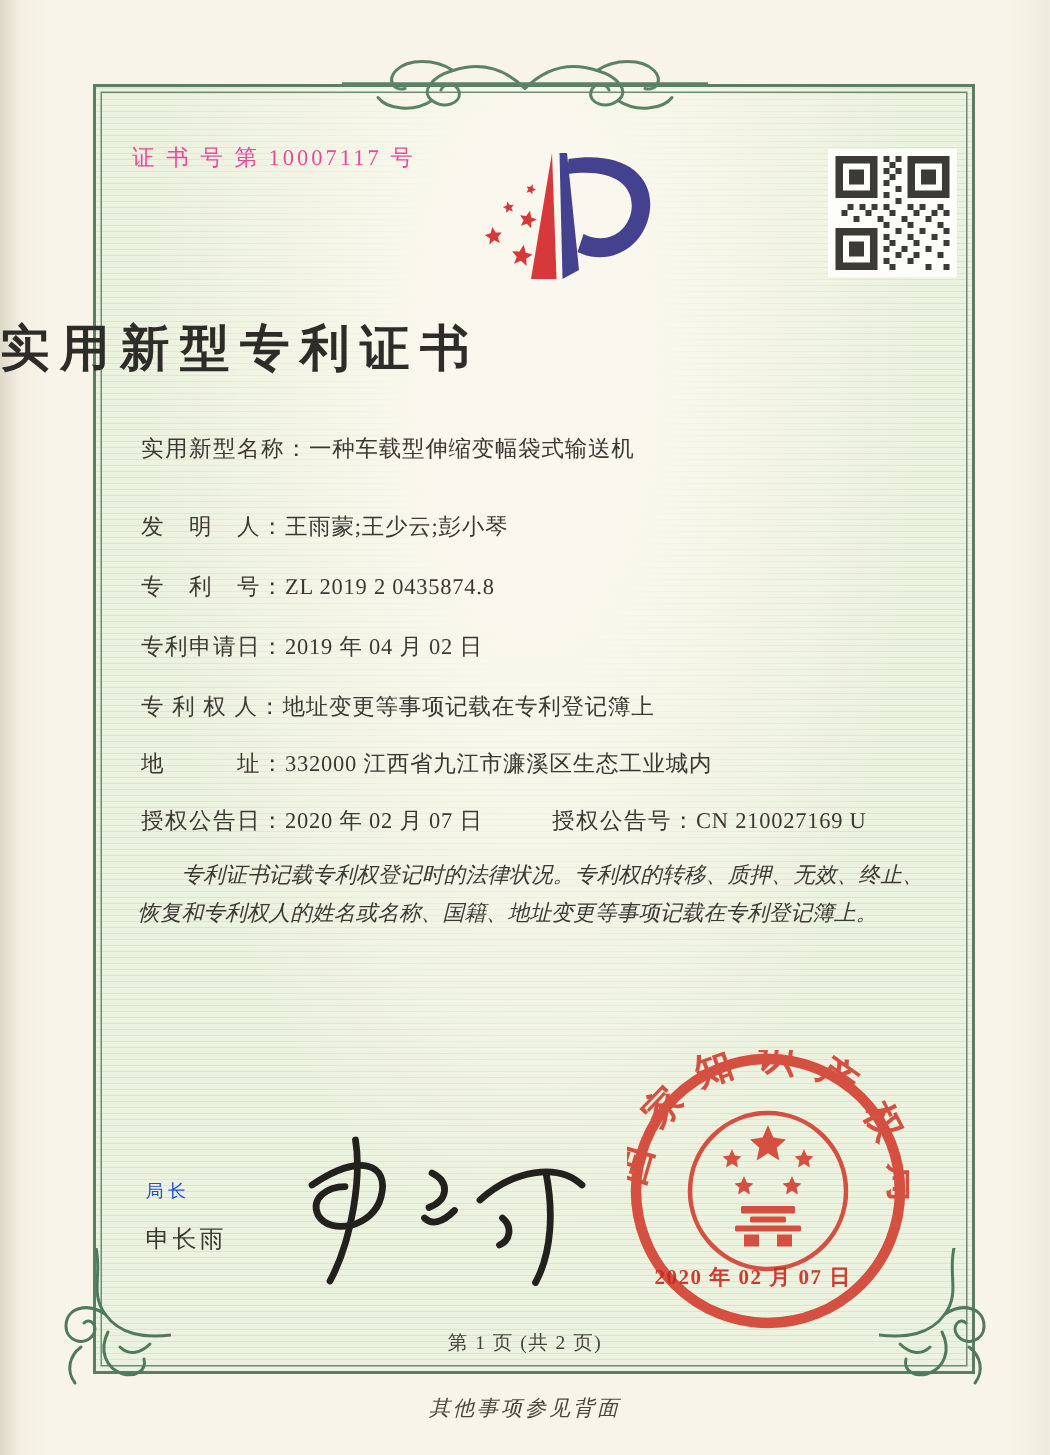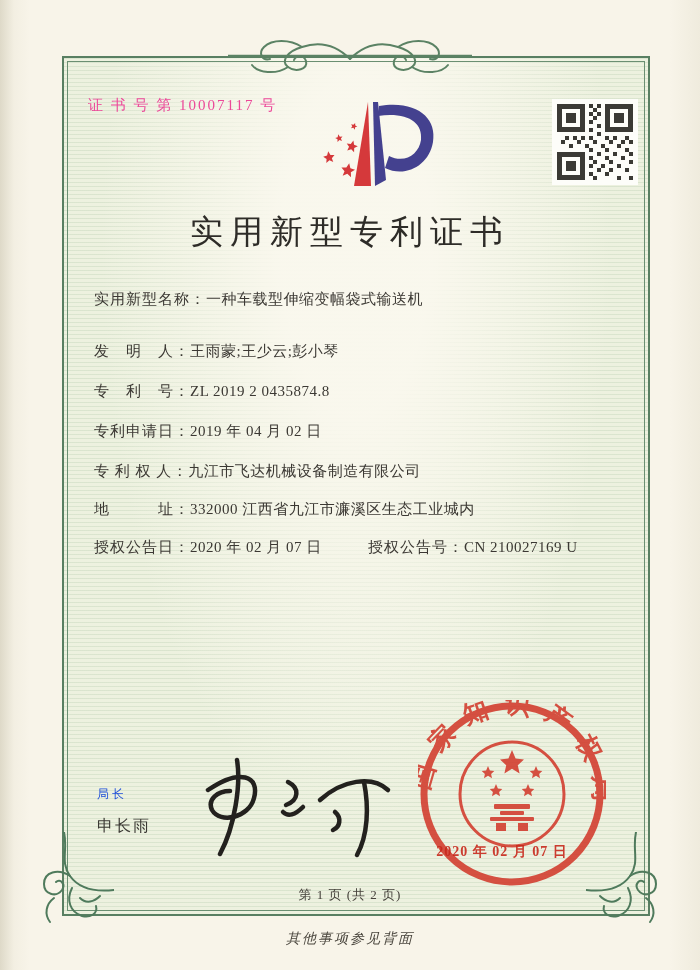--- a/index.html
+++ b/index.html
@@ -12,21 +12,21 @@
     position:absolute;left:62px;top:56px;width:584px;height:856px;
     border:2px solid #597f62;
     background:
       radial-gradient(ellipse at 50% 22%, rgba(250,248,238,.95) 18%, rgba(250,248,238,0) 62%),
       repeating-linear-gradient(180deg, rgba(120,165,120,.16) 0 1px, rgba(0,0,0,0) 1px 4px),
       #edf1df;
   }
   .frame::before{content:"";position:absolute;inset:3px;border:1px solid #6b8f72;pointer-events:none;}
   .abs{position:absolute;}
   .cert-no{left:88px;top:96px;font-size:15px;letter-spacing:2px;color:#ec4899;}
-  .title{left:0;right:0;top:210px;text-align:center;font-size:33px;font-weight:normal;
+  .title{left:0;right:0;top:210px;font-size:33px;font-weight:bold;
          letter-spacing:7px;color:#2e2c28;}
   .row{left:94px;font-size:15px;color:#3b3833;white-space:nowrap;}
   .row .lbl{white-space:pre;letter-spacing:1px;}
   .row .val{letter-spacing:.5px;}
   .paras{left:92px;top:572px;width:524px;font-size:14.5px;line-height:25px;
          color:#3d3a35;text-align:justify;font-style:italic;}
   .paras p{margin:0;text-indent:2em;}
   .sig-role{left:97px;top:786px;font-size:12px;letter-spacing:3px;font-style:normal;
             font-family:"Liberation Sans","DejaVu Sans",sans-serif;color:#1d4ed8;}
   .sig-name{left:97px;top:816px;font-size:16px;letter-spacing:2px;
@@ -118,33 +118,34 @@
 <div class="abs row" style="top:342px;">
   <span class="lbl">发　明　人：</span><span class="val">王雨蒙;王少云;彭小琴</span>
 </div>
 <div class="abs row" style="top:382px;">
   <span class="lbl">专　利　号：</span><span class="val">ZL 2019 2 0435874.8</span>
 </div>
 <div class="abs row" style="top:422px;">
   <span class="lbl">专利申请日：</span><span class="val">2019 年 04 月 02 日</span>
 </div>
 <div class="abs row" style="top:462px;">
-  <span class="lbl">专 利 权 人：</span><span class="val">九江市飞达机械设备制造有限公司</span>
+  <span class="lbl">专 利 权 人：</span><span class="val">地址变更等事项记载在专利登记簿上</span>
 </div>
 <div class="abs row" style="top:500px;">
   <span class="lbl">地　　　址：</span><span class="val">332000 江西省九江市濂溪区生态工业城内</span>
 </div>
 <div class="abs row" style="top:538px;">
   <span class="lbl">授权公告日：</span><span class="val">2020 年 02 月 07 日</span>
 </div>
 <div class="abs row" style="top:538px;left:368px;">
   <span class="lbl">授权公告号：</span><span class="val">CN 210027169 U</span>
 </div>
 
 <div class="abs paras">
+  <p>专利证书记载专利权登记时的法律状况。专利权的转移、质押、无效、终止、恢复和专利权人的姓名或名称、国籍、地址变更等事项记载在专利登记簿上。</p>
 </div>
 
 <div class="abs sig-role">局长</div>
 <div class="abs sig-name">申长雨</div>
 
 <svg class="abs" style="left:182px;top:752px;" width="210" height="110" viewBox="0 0 210 110">
   <g stroke="#23211e" fill="none" stroke-width="4.5" stroke-linecap="round">
     <path d="M26,38 C58,16 78,24 72,46 C67,66 38,72 30,58 C25,47 36,39 48,39"></path>
     <path d="M55,8 C59,32 53,74 38,102"></path>
     <path d="M106,30 C118,36 117,48 104,53"></path>

